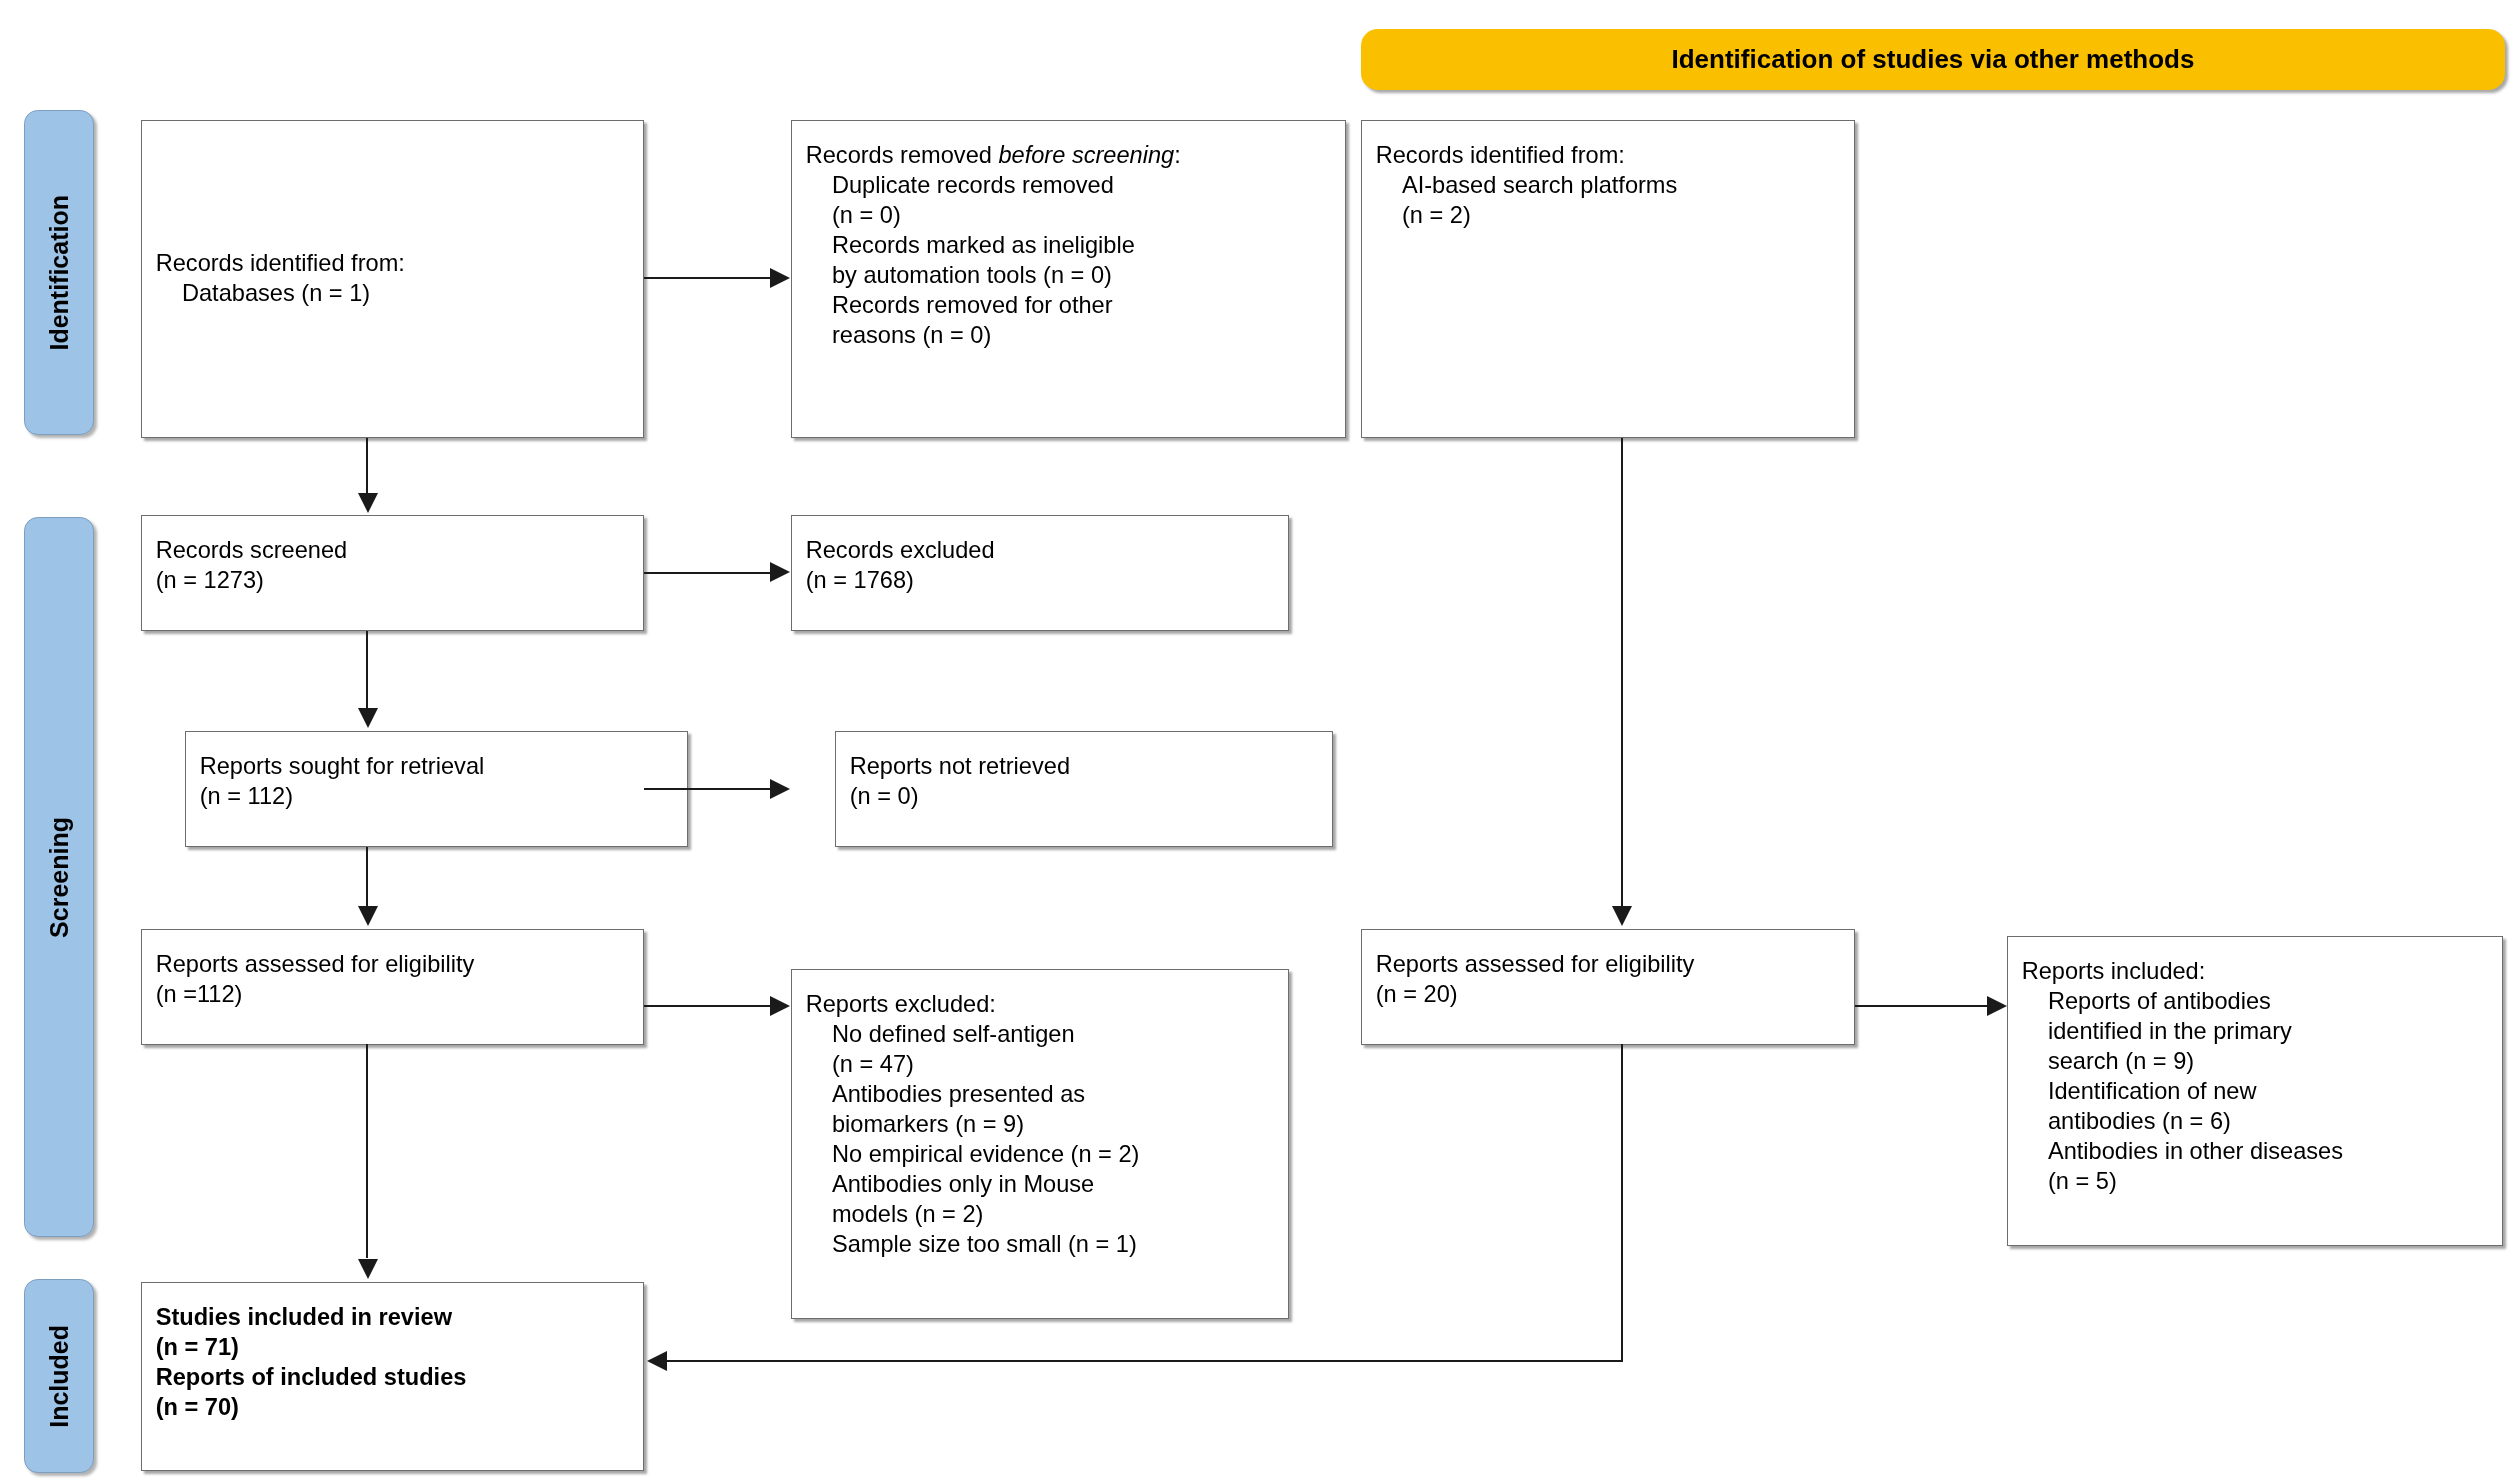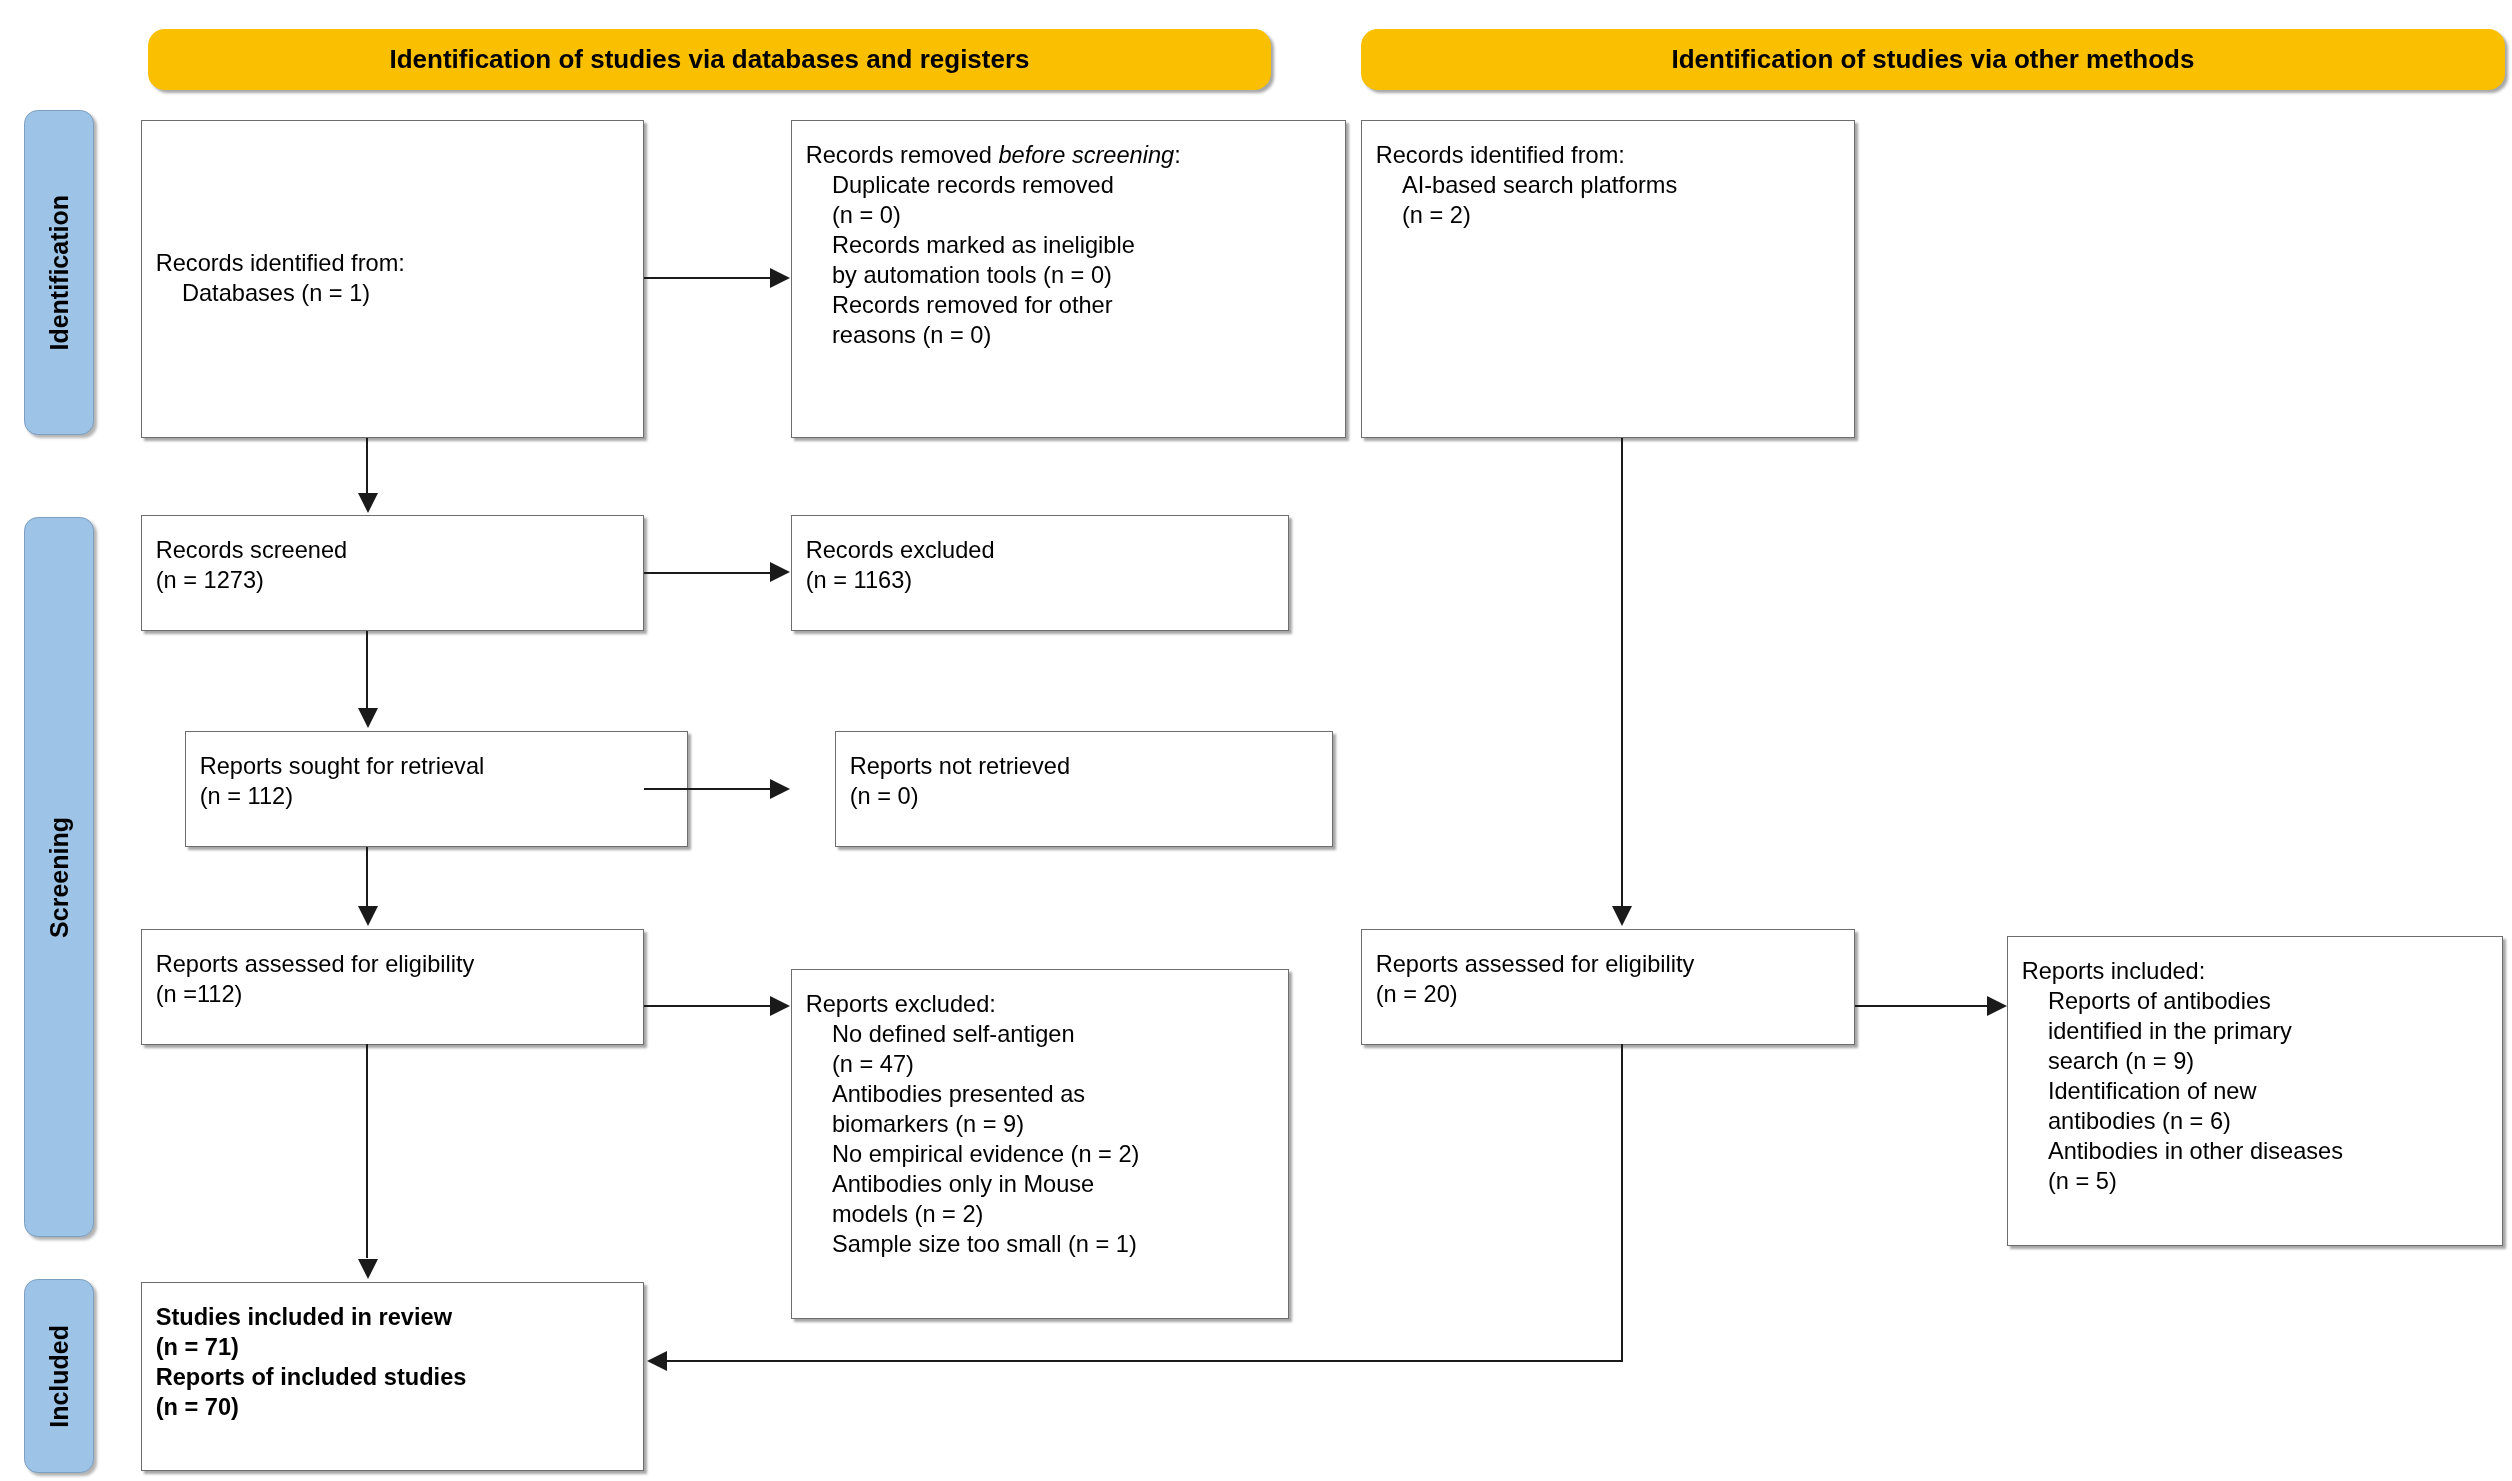--- a/index.html
+++ b/index.html
@@ -74,23 +74,20 @@
     border-top:10px solid transparent;
     border-bottom:10px solid transparent;
     border-right:20px solid #1a1a1a;
   }
 </style>
 </head>
 <body>
 
 <div id="stage">
 
-  <div class="hdr" style="left:148px;top:29px;width:1123px;height:61px;">
-    <span>Identification of studies via databases and registers</span>
-  </div>
 
   <div class="hdr" style="left:1361px;top:29px;width:1144px;height:61px;">
     <span>Identification of studies via other methods</span>
   </div>
 
   <div class="sidebar" style="left:24px;top:110px;width:68px;height:323px;">
     <span>Identification</span>
   </div>
 
   <div class="sidebar" style="left:24px;top:517px;width:68px;height:718px;">
@@ -116,21 +113,21 @@
     reasons (n = 0)</span></div>
   </div>
 
   <div class="box top" style="left:141px;top:515px;width:503px;height:116px;">
     <div class="txt">Records screened
 (n = 1273)</div>
   </div>
 
   <div class="box top" style="left:791px;top:515px;width:498px;height:116px;">
     <div class="txt">Records excluded
-(n = 1163)</div>
+(n = 1768)</div>
   </div>
 
   <div class="box top" style="left:141px;top:731px;width:503px;height:116px;margin-left:44px;">
     <div class="txt">Reports sought for retrieval
 (n = 112)</div>
   </div>
 
   <div class="box top" style="left:791px;top:731px;width:498px;height:116px;margin-left:44px;">
     <div class="txt">Reports not retrieved
 (n = 0)</div>

